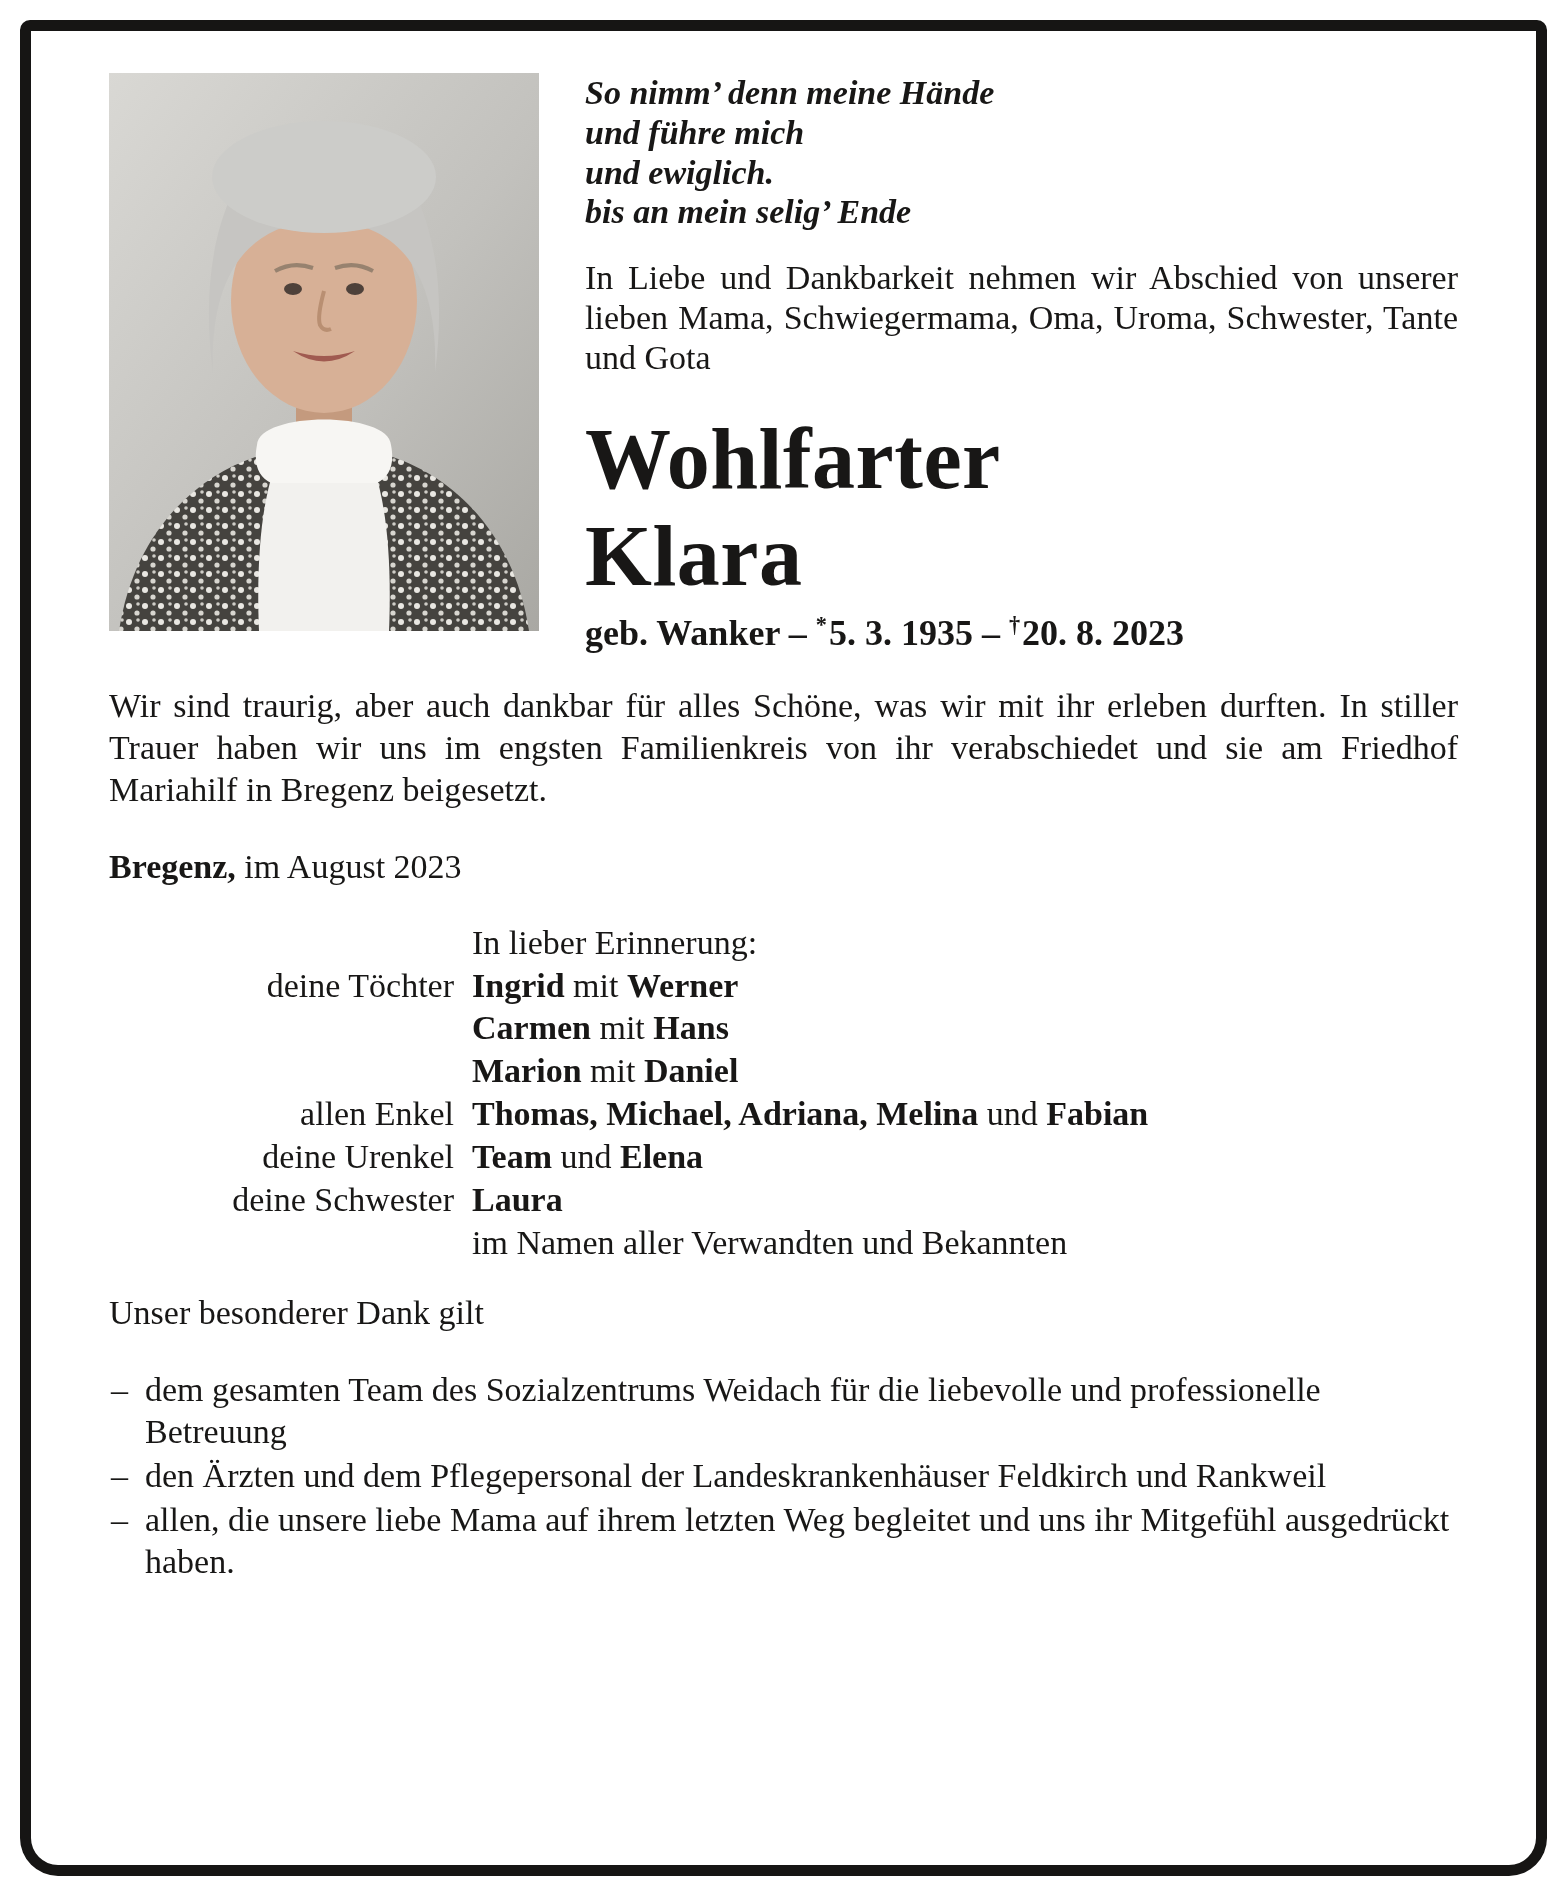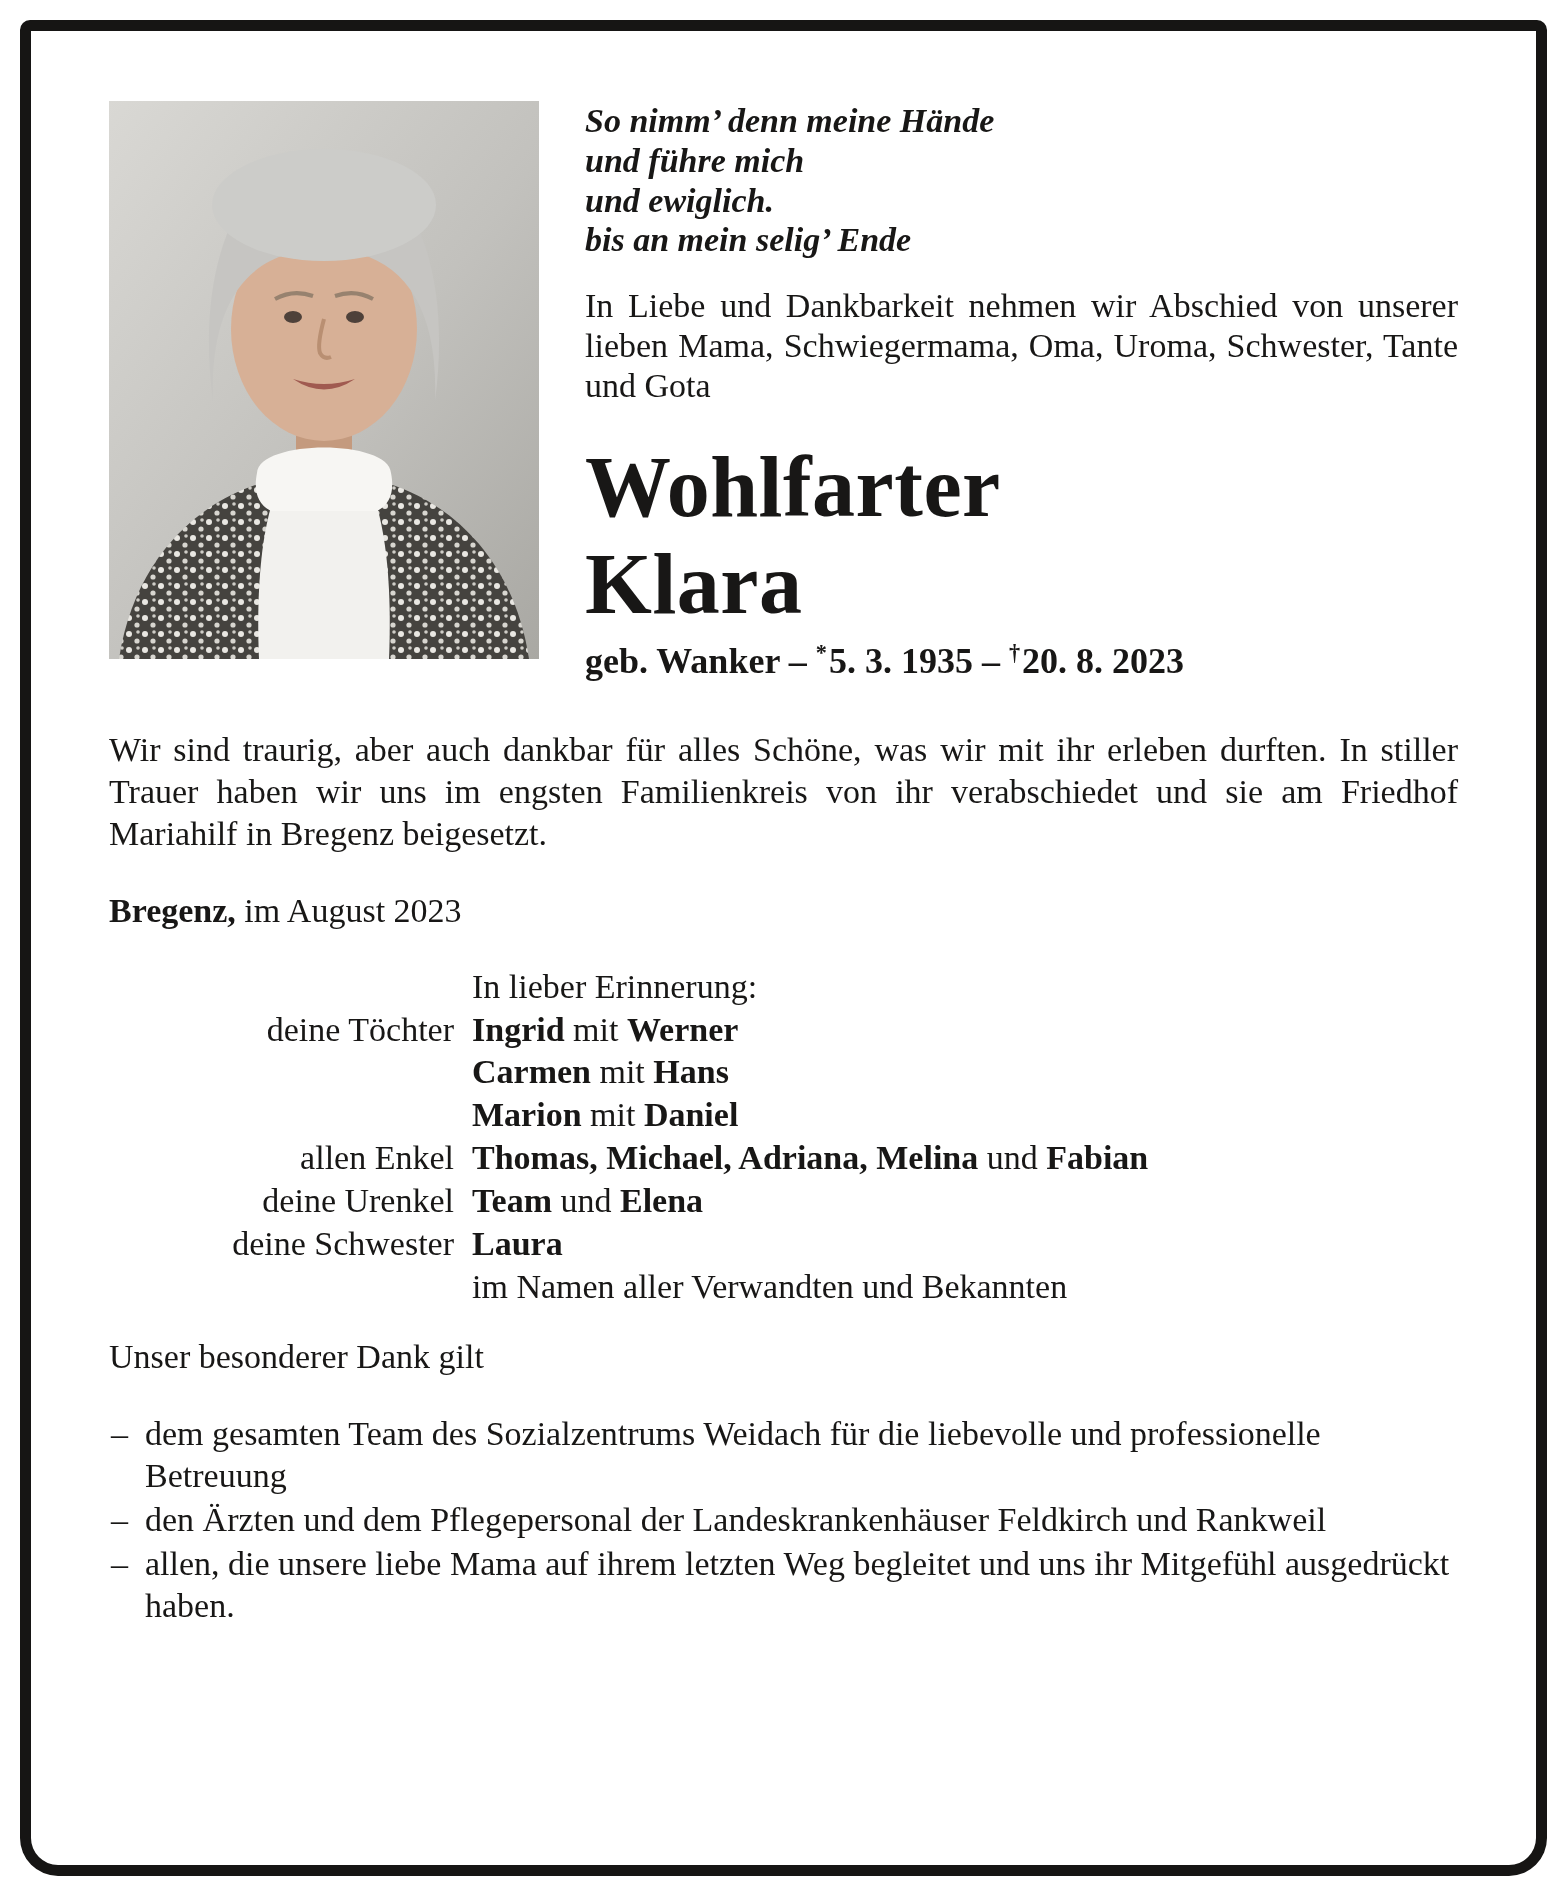--- a/index.html
+++ b/index.html
@@ -14,21 +14,21 @@
     padding: 20px;
     font-family: "Liberation Serif", "DejaVu Serif", serif;
     color: #181716;
   }
   .sheet {
     box-sizing: border-box;
     width: 1527px;
     height: 1856px;
     border: 11px solid #161514;
     border-radius: 10px 10px 38px 38px;
-    padding: 70px 78px 40px;
+    padding: 42px 78px 40px;
     background: #ffffff;
     overflow: hidden;
   }
   .toprow {
     display: flex;
     gap: 46px;
     align-items: flex-start;
   }
   .photo {
     flex: 0 0 430px;
@@ -62,21 +62,21 @@
     font-weight: bold;
     font-size: 36px;
     line-height: 1.2;
   }
   .dates .sym {
     font-size: 62%;
     vertical-align: super;
     margin-right: 2px;
   }
   .bodytext {
-    margin-top: 46px;
+    margin-top: 30px;
     font-size: 34px;
     line-height: 1.24;
     text-align: justify;
   }
   .place {
     margin-top: 32px;
     font-size: 34px;
     line-height: 1.24;
   }
   .b { font-weight: bold; }

